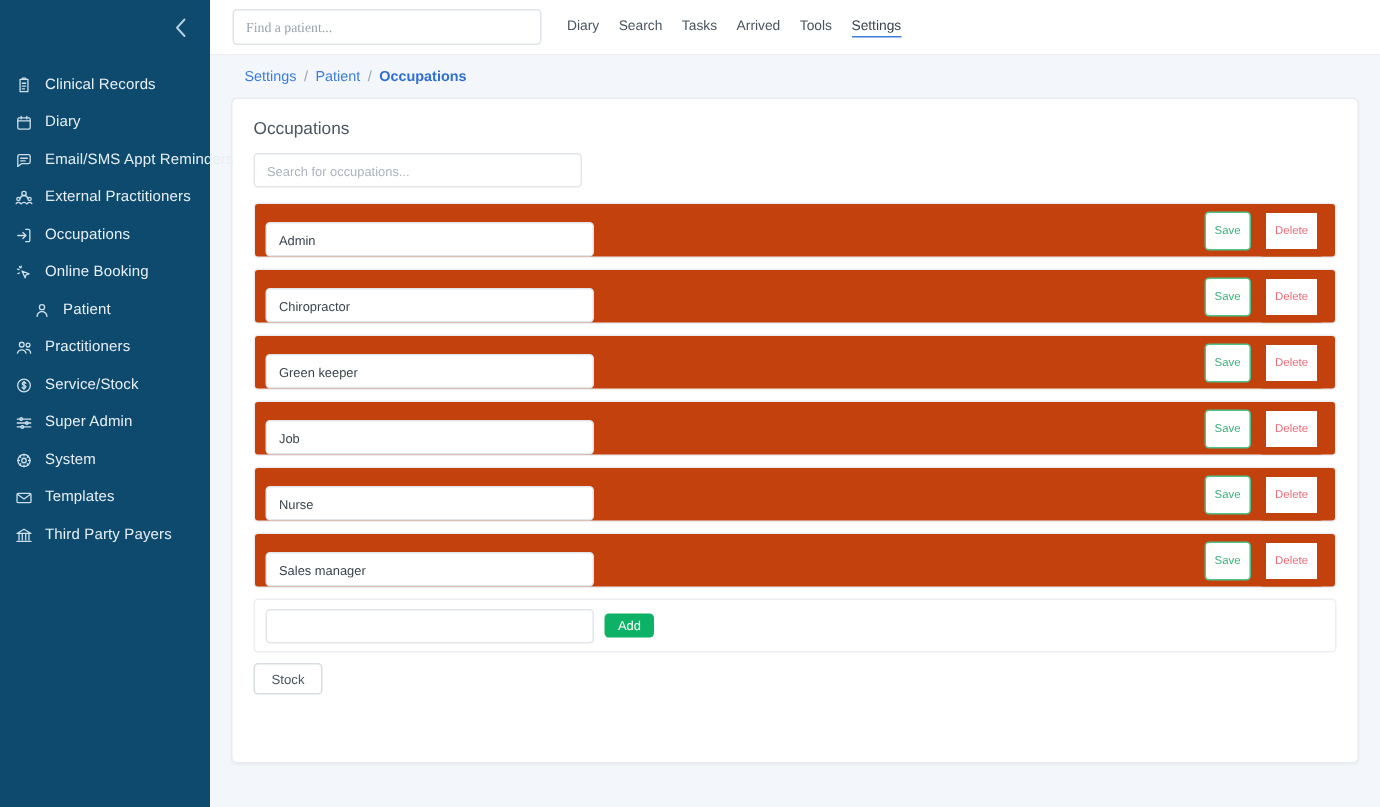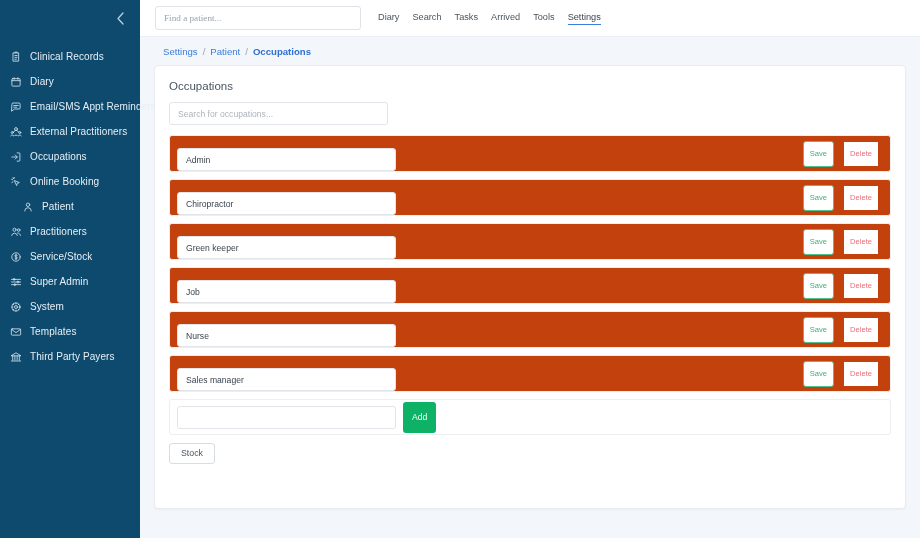--- a/index.html
+++ b/index.html
@@ -227,21 +227,21 @@
     gap: 7px;
     background: #fff;
   }
   #add-input { width: 219px; flex: 0 0 219px; }
   #add-btn {
     background: #0db266;
     color: #ffffff;
     border: none;
     border-radius: 3px;
     font-size: 8.6px;
-    height: 31px;
+    height: 16px;
     padding: 0 9px;
     cursor: pointer;
     font-family: "Liberation Sans", sans-serif;
   }
   #back-btn {
     margin-left: 3px;
     background: #ffffff;
     border: 1px solid #d8dde2;
     border-radius: 3px;
     color: #4a5561;

